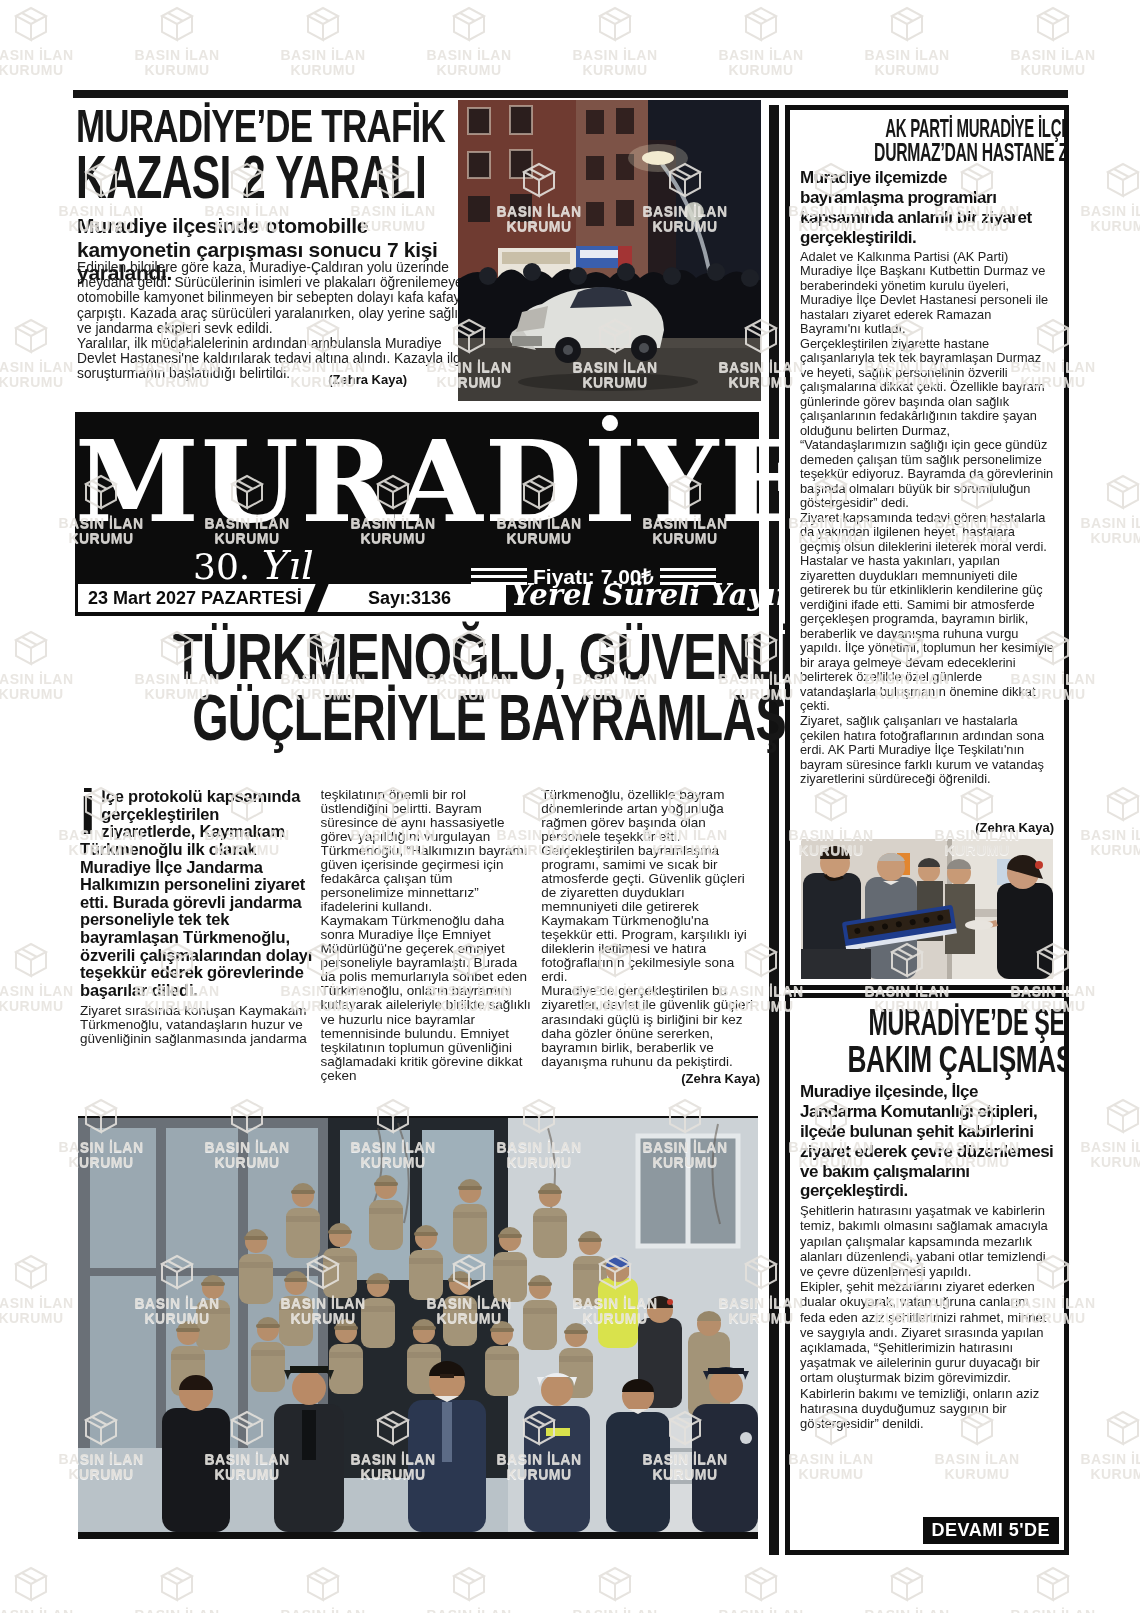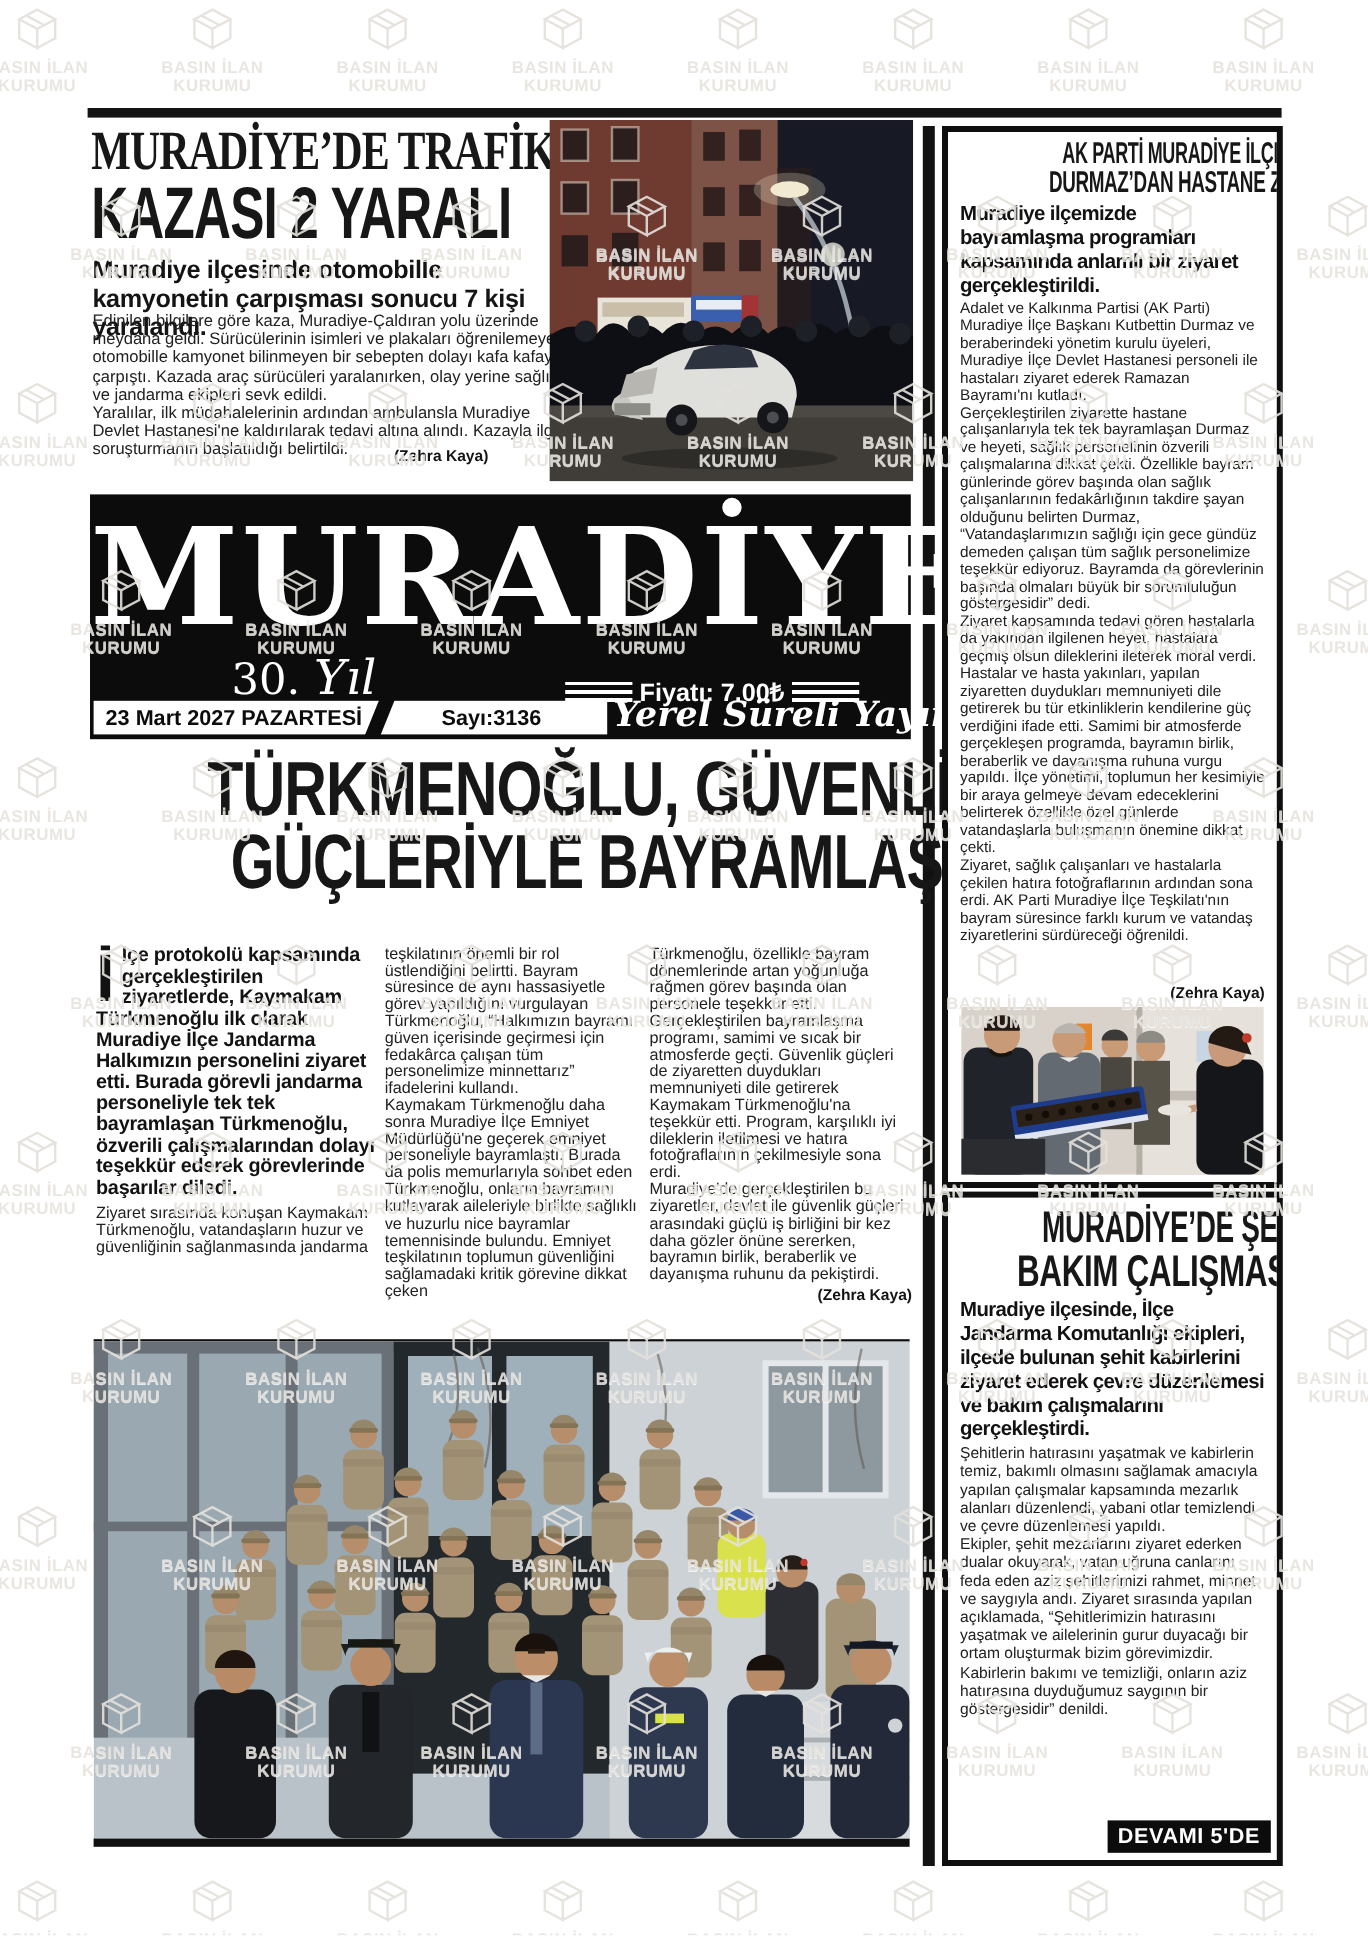--- a/index.html
+++ b/index.html
@@ -79,21 +79,21 @@
     font-weight:bold;font-size:18px;padding:3px 9px;letter-spacing:.5px;}
 </style>
 </head>
 <body>
 
 <div class="abs top-rule"></div>
 
 <div class="abs v-divider"></div>
 
 <div class="abs a1-h">
-  <div class="hl-line" style="font-size:46px;font-family:Liberation Serif, serif;"><span class="sqz" style="transform:scaleX(.76);">MURADİYE’DE TRAFİK</span></div>
+  <div class="hl-line" style="font-size:46px;"><span class="sqz" style="transform:scaleX(.76);">MURADİYE’DE TRAFİK</span></div>
   <div class="hl-line" style="font-size:61px;"><span class="sqz" style="transform:scaleX(.70);">KAZASI 2 YARALI</span></div>
 </div>
 <div class="abs a1-lead lead">Muradiye ilçesinde otomobille kamyonetin çarpışması sonucu 7 kişi yaralandı.</div>
 <div class="abs a1-body body-txt">Edinilen bilgilere göre kaza, Muradiye-Çaldıran yolu üzerinde meydana geldi. Sürücülerinin isimleri ve plakaları öğrenilemeyen otomobille kamyonet bilinmeyen bir sebepten dolayı kafa kafaya çarpıştı. Kazada araç sürücüleri yaralanırken, olay yerine sağlık ve jandarma ekipleri sevk edildi.
 Yaralılar, ilk müdahalelerinin ardından ambulansla Muradiye Devlet Hastanesi'ne kaldırılarak tedavi altına alındı. Kazayla ilgili soruşturmanın başlatıldığı belirtildi.</div>
 <div class="abs a1-by byline">(Zehra Kaya)</div>
 
 <svg class="abs photo accident-photo" width="303" height="301" viewBox="0 0 303 301">
   <rect width="303" height="301" fill="#171a24"></rect>
 

